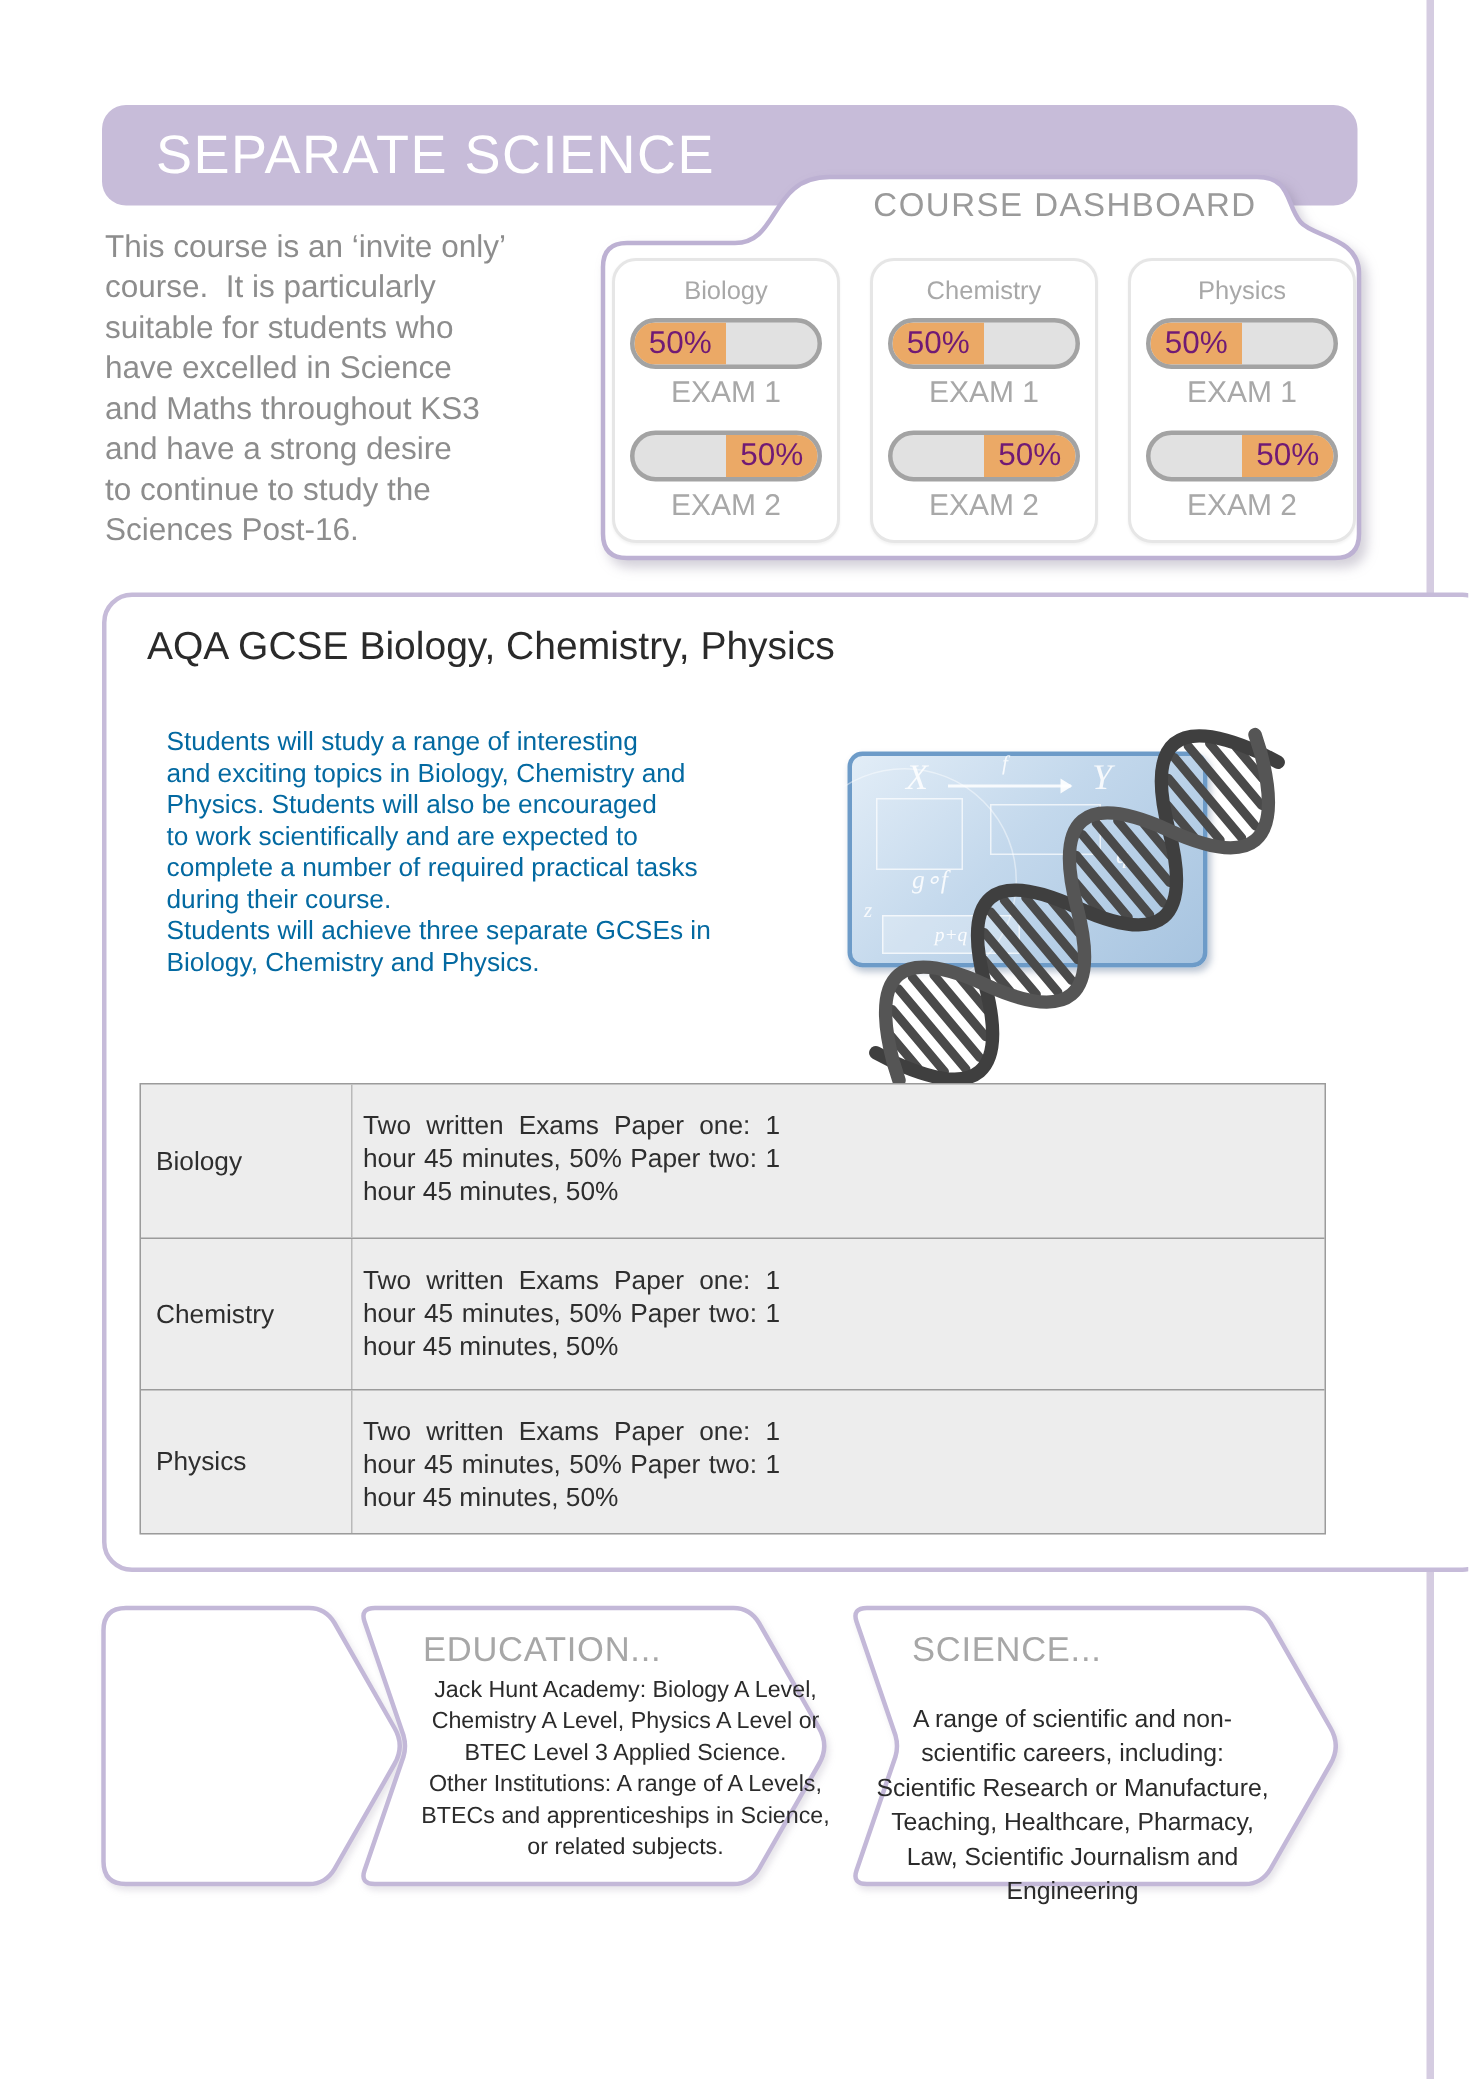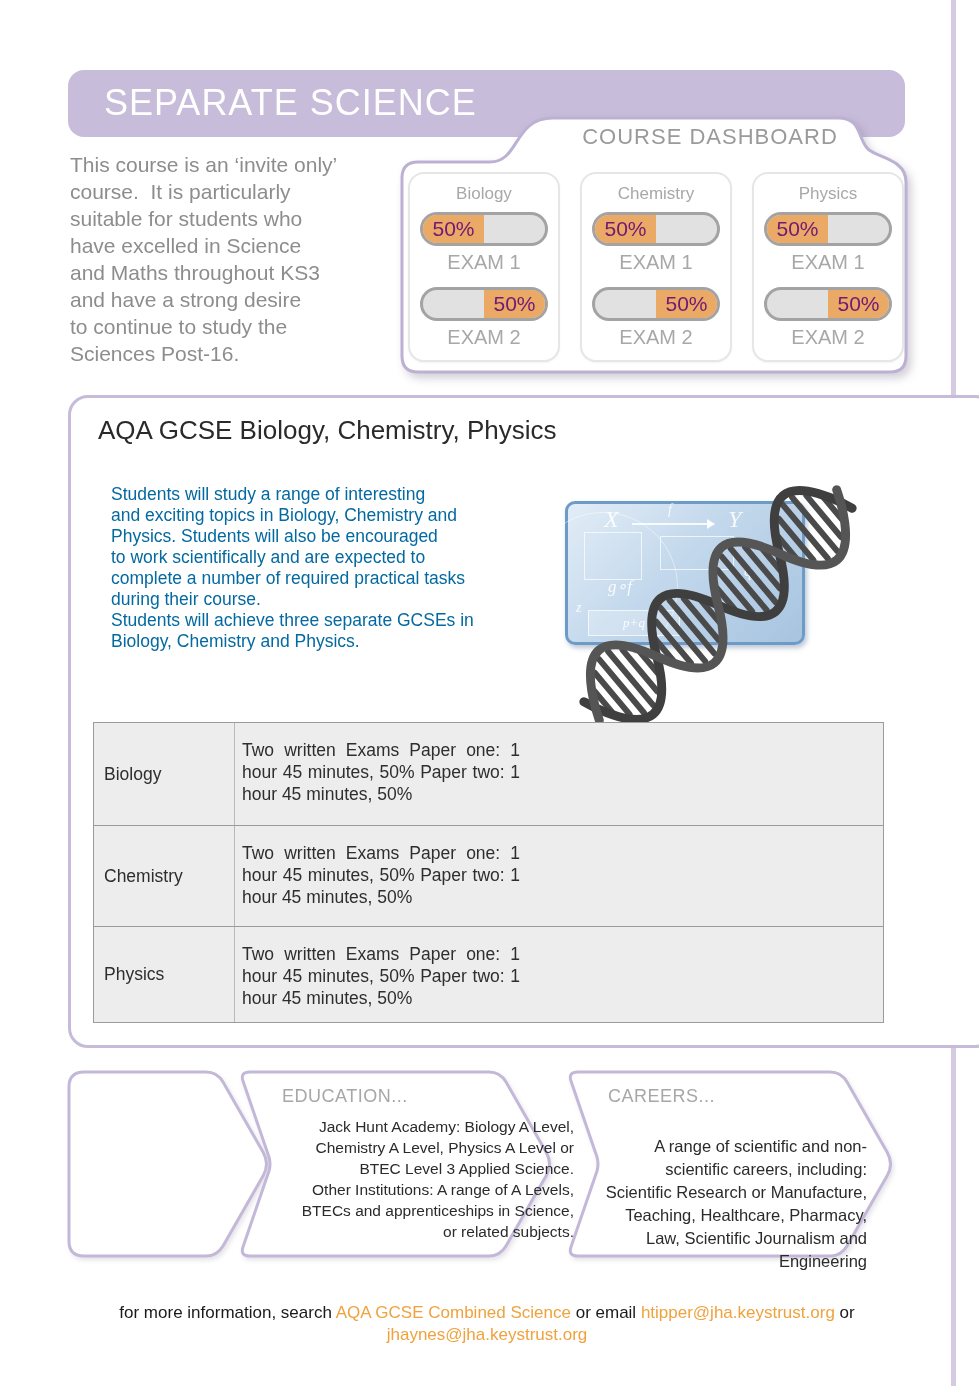--- a/index.html
+++ b/index.html
@@ -75,24 +75,24 @@
   .gsubj { border-right:1px solid #b9b9b9; display:flex; align-items:center;
            padding-left:10px; font-size:17.5px; color:#2e2e2e; }
   .gdet  { padding:16px 0 0 7px; }
   .gdet div { width:278px; font-size:17.5px; line-height:22px; color:#2e2e2e; text-align:justify; }
 
   
   .chev-svg { position:absolute; left:60px; top:1063px; width:860px; height:202px;
               filter:drop-shadow(2px 3px 2px rgba(120,110,140,.18)); }
   .where { position:absolute; left:92px; top:1126px; font-size:21.5px; line-height:27px;
            color:#9b9b9b; letter-spacing:.5px; }
-  .sec-head { position:absolute; font-size:18px; color:#a7a7a7; letter-spacing:.5px; }
+  .sec-head { position:absolute; font-size:23px; color:#a7a7a7; letter-spacing:.5px; }
   .edu-head { left:282px; top:1086px; }
   .car-head { left:608px; top:1086px; }
-  .sec-body { position:absolute; text-align:right; color:#2b2b2b; }
+  .sec-body { position:absolute; text-align:center; color:#2b2b2b; }
   .edu-body { left:260px; top:1116px; width:314px; font-size:15.5px; line-height:21px; }
   .car-body { left:563px; top:1111px; width:304px; font-size:16.5px; line-height:23px;margin-top:24px; }
 
   
   .footer { position:absolute; left:68px; top:1302px; width:838px; text-align:center;
             font-size:17px; line-height:22px; color:#1a1a1a; }
   .orange { color:#efa23d; }
 </style>
 </head>
 <body>
@@ -228,26 +228,22 @@
     <path d="M190,9 H429 Q440,9 446,19 L486,89 Q493,101 486,113 L446,183 Q440,193 429,193 H190 Q180,193 183,184 L209,108 Q211,101 209,94 L183,18 Q180,9 190,9 Z" fill="#ffffff" stroke="#c3b8d8" stroke-width="3" stroke-linejoin="round"></path>
     <path d="M518,9 H770 Q781,9 787,19 L827,89 Q834,101 827,113 L787,183 Q781,193 770,193 H518 Q508,193 511,184 L537,108 Q539,101 537,94 L511,18 Q508,9 518,9 Z" fill="#ffffff" stroke="#c3b8d8" stroke-width="3" stroke-linejoin="round"></path>
   </svg>
   <div class="sec-head edu-head">EDUCATION...</div>
   <div class="sec-body edu-body preline">Jack Hunt Academy: Biology A Level,
 Chemistry A Level, Physics A Level or
 BTEC Level 3 Applied Science.
 Other Institutions: A range of A Levels,
 BTECs and apprenticeships in Science,
 or related subjects.</div>
-  <div class="sec-head car-head">CAREERS...</div>
+  <div class="sec-head car-head">SCIENCE...</div>
   <div class="sec-body car-body preline">A range of scientific and non-
 scientific careers, including:
 Scientific Research or Manufacture,
 Teaching, Healthcare, Pharmacy,
 Law, Scientific Journalism and
 Engineering</div>
 
-  <div class="footer">
-    <div><span>for more information, search </span><span class="orange">AQA GCSE Combined Science</span><span> or email  </span><span class="orange">htipper@jha.keystrust.org</span><span> or</span></div>
-    <div><span class="orange">jhaynes@jha.keystrust.org</span></div>
-  </div>
 
 </div>
 
 </body></html>

